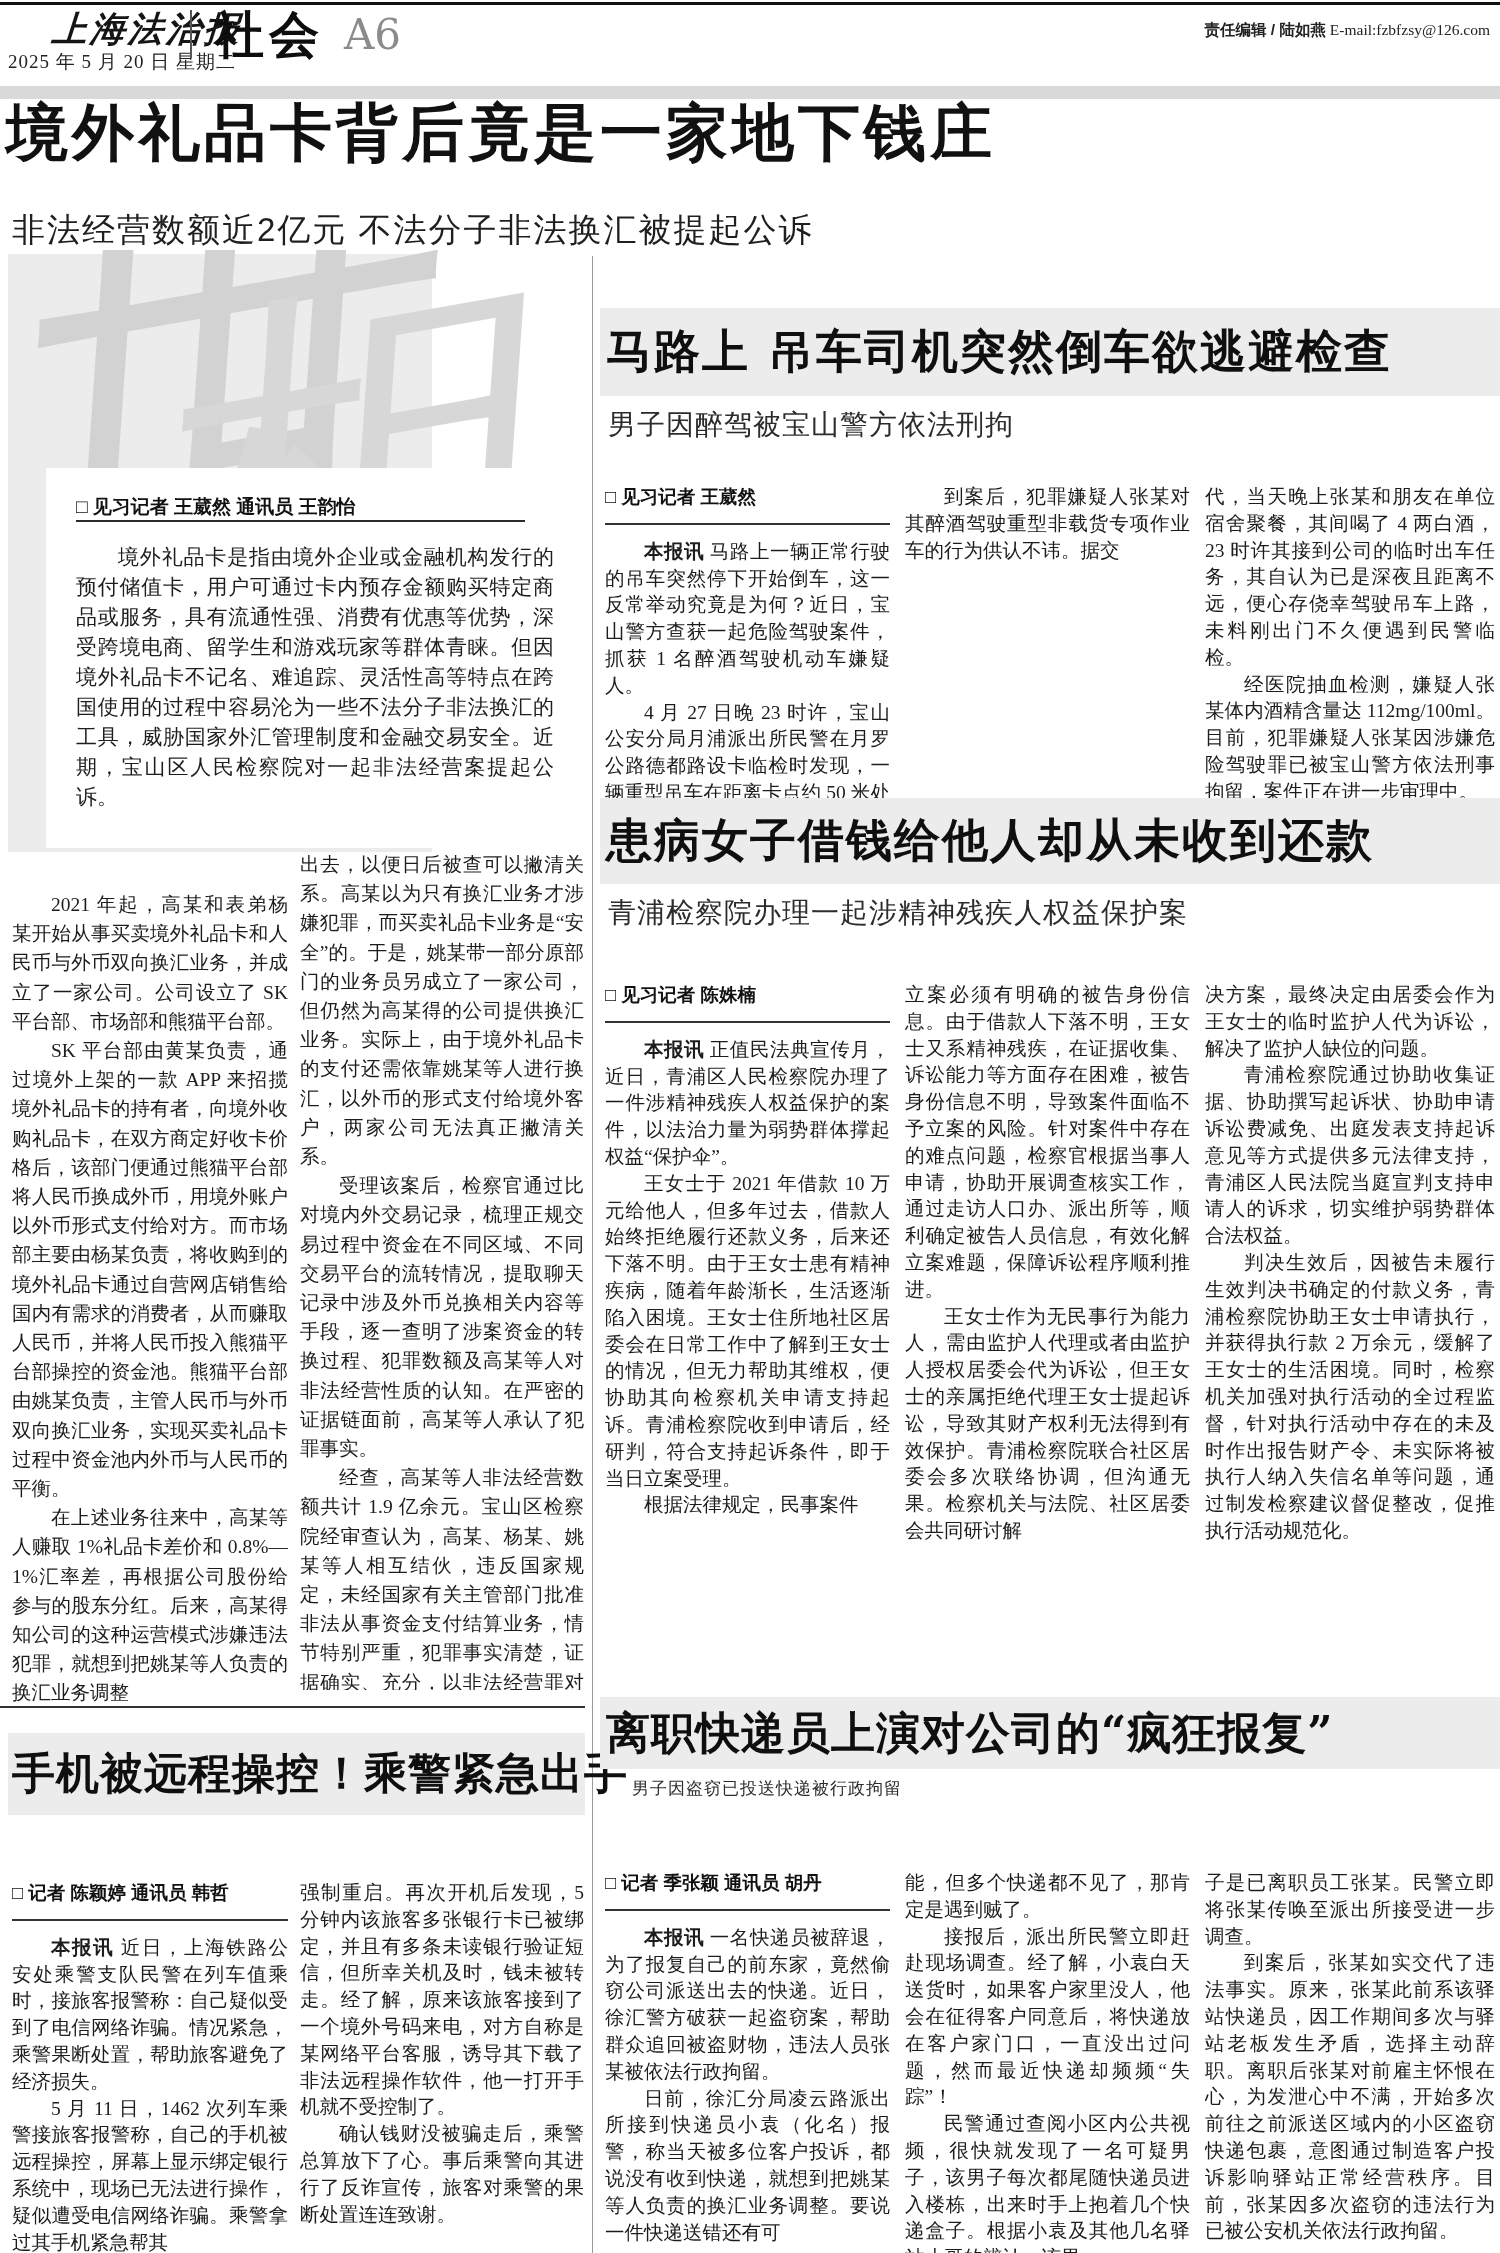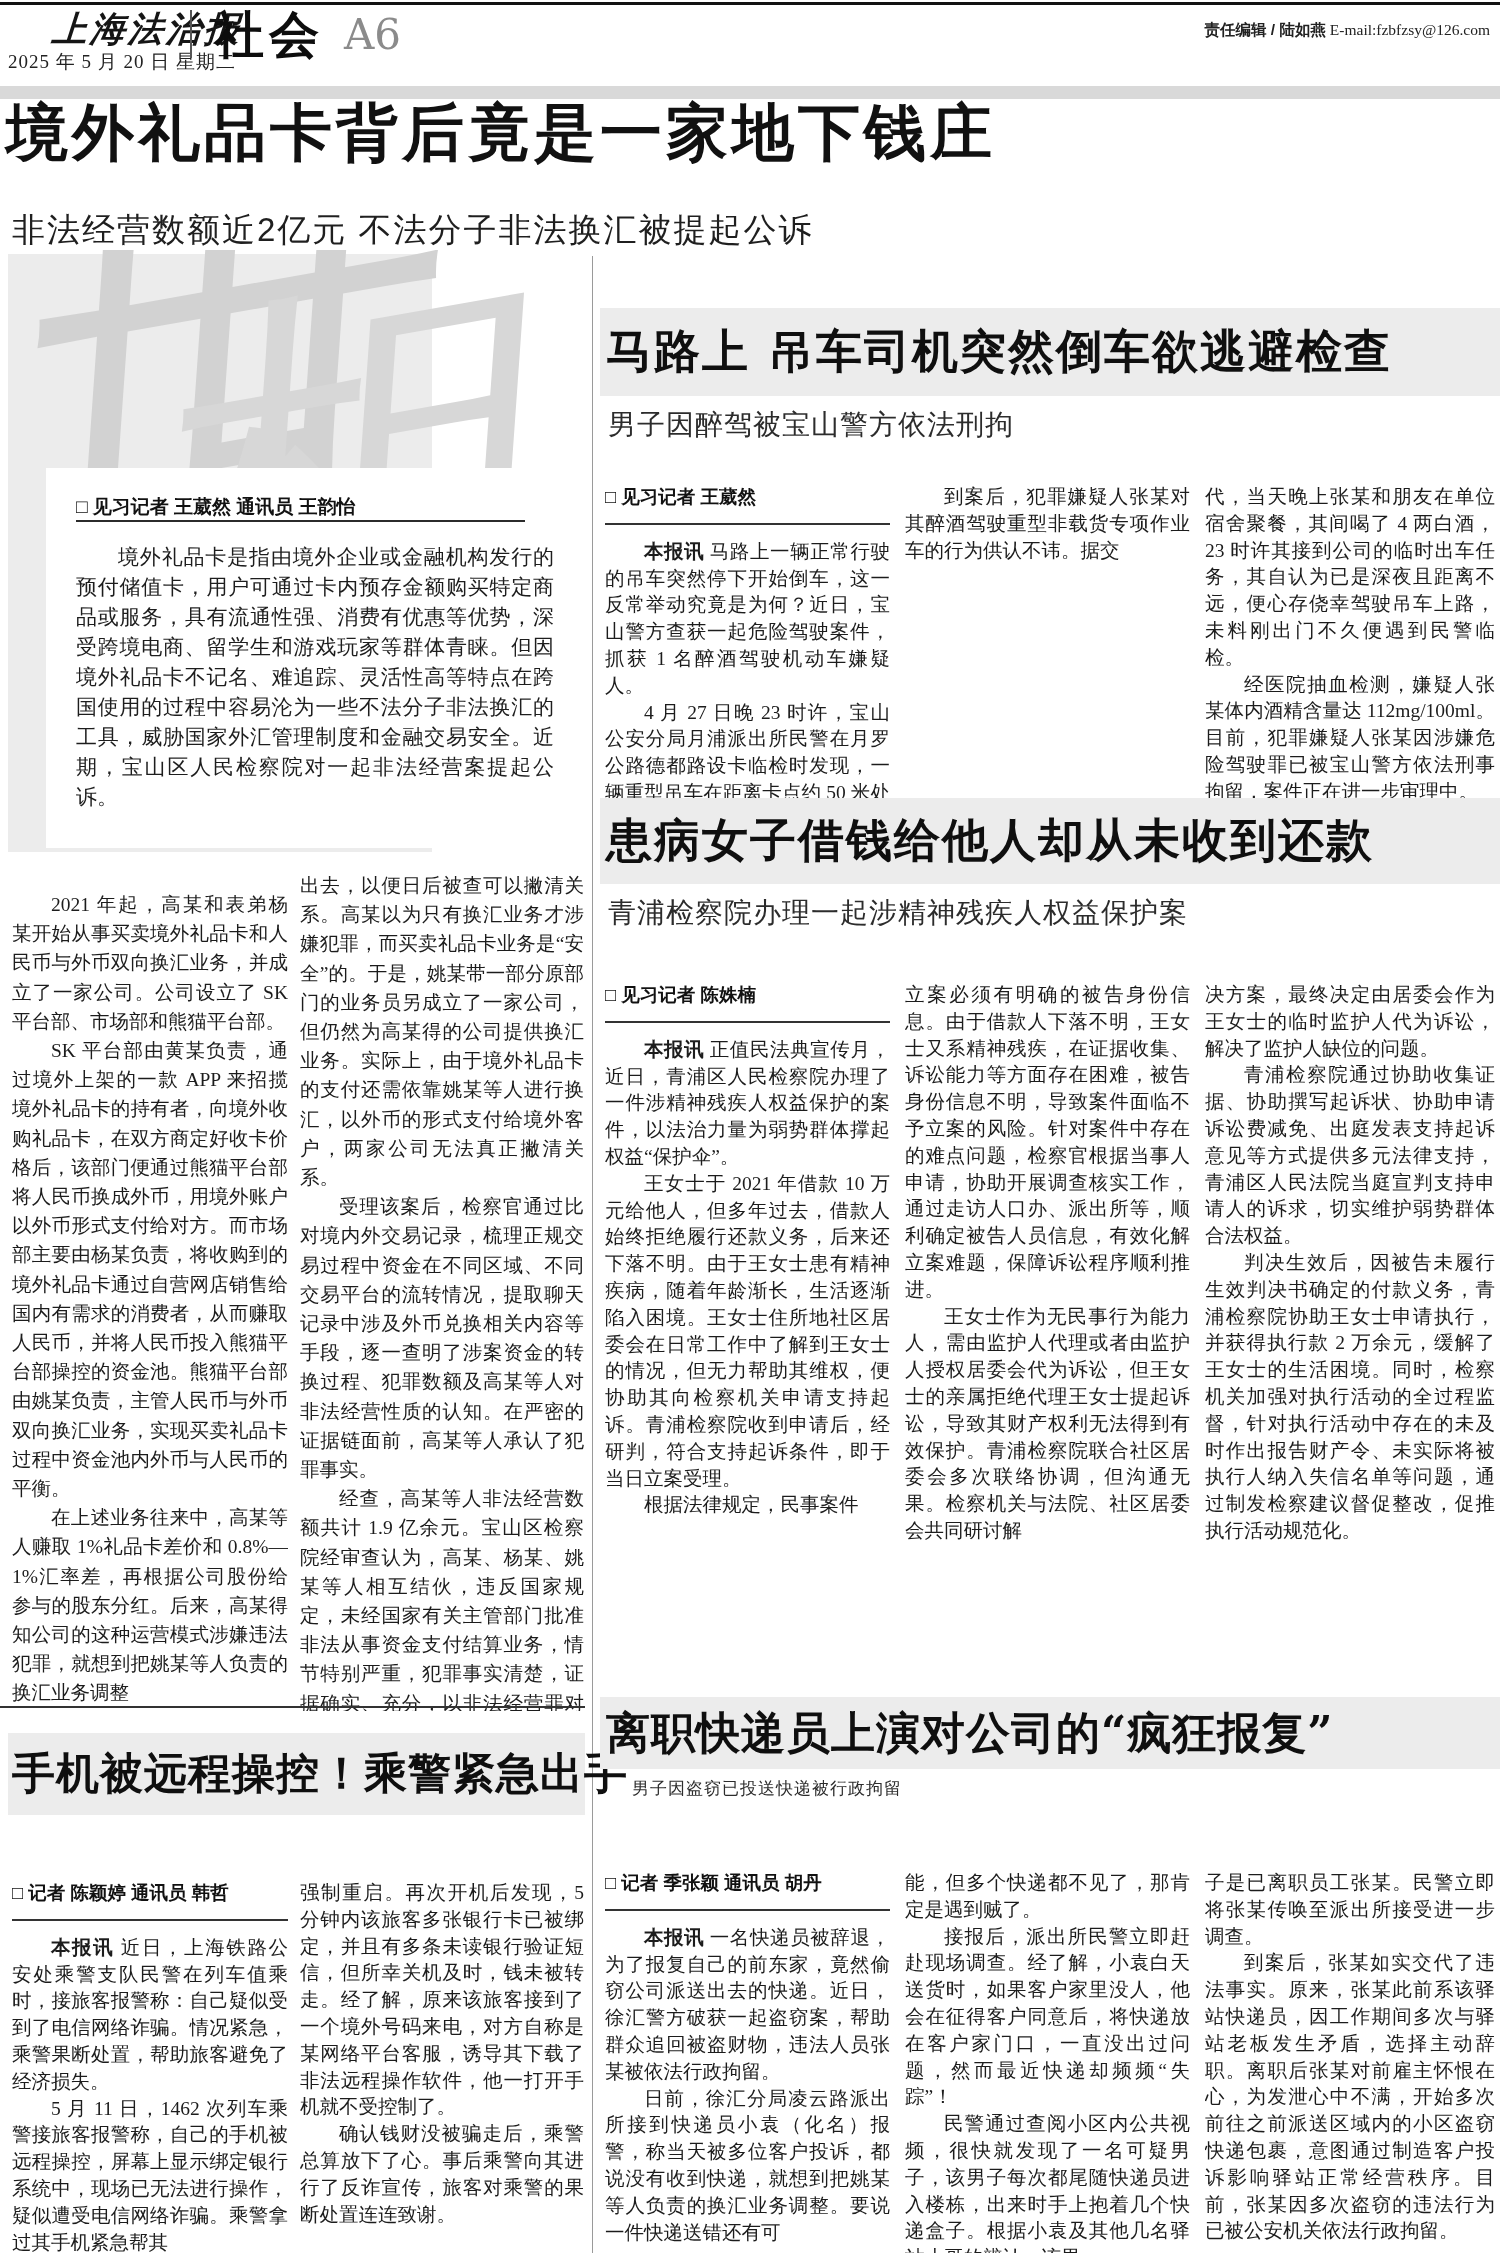--- a/index.html
+++ b/index.html
@@ -110,21 +110,21 @@
   </div>
   <div class="abs lead-card">
     <div class="lead-byline sans">□ 见习记者 王葳然 通讯员 王韵怡</div>
     <div class="lead-intro">境外礼品卡是指由境外企业或金融机构发行的预付储值卡，用户可通过卡内预存金额购买特定商品或服务，具有流通性强、消费有优惠等优势，深受跨境电商、留学生和游戏玩家等群体青睐。但因境外礼品卡不记名、难追踪、灵活性高等特点在跨国使用的过程中容易沦为一些不法分子非法换汇的工具，威胁国家外汇管理制度和金融交易安全。近期，宝山区人民检察院对一起非法经营案提起公诉。</div>
   </div>
   <div class="abs col lead-body lc1" style="top:858px;height:840px;">
       <p class="para">2021 年起，高某和表弟杨某开始从事买卖境外礼品卡和人民币与外币双向换汇业务，并成立了一家公司。公司设立了 SK 平台部、市场部和熊猫平台部。</p>
       <p class="para">SK 平台部由黄某负责，通过境外上架的一款 APP 来招揽境外礼品卡的持有者，向境外收购礼品卡，在双方商定好收卡价格后，该部门便通过熊猫平台部将人民币换成外币，用境外账户以外币形式支付给对方。而市场部主要由杨某负责，将收购到的境外礼品卡通过自营网店销售给国内有需求的消费者，从而赚取人民币，并将人民币投入熊猫平台部操控的资金池。熊猫平台部由姚某负责，主管人民币与外币双向换汇业务，实现买卖礼品卡过程中资金池内外币与人民币的平衡。</p>
       <p class="para">在上述业务往来中，高某等人赚取 1%礼品卡差价和 0.8%—1%汇率差，再根据公司股份给参与的股东分红。后来，高某得知公司的这种运营模式涉嫌违法犯罪，就想到把姚某等人负责的换汇业务调整</p>
     </div>
-  <div class="abs col lead-body lc2" style="top:839px;height:840px;">
+  <div class="abs col lead-body lc2" style="top:818px;height:840px;">
       <p class="para cont">出去，以便日后被查可以撇清关系。高某以为只有换汇业务才涉嫌犯罪，而买卖礼品卡业务是“安全”的。于是，姚某带一部分原部门的业务员另成立了一家公司，但仍然为高某得的公司提供换汇业务。实际上，由于境外礼品卡的支付还需依靠姚某等人进行换汇，以外币的形式支付给境外客户，两家公司无法真正撇清关系。</p>
       <p class="para">受理该案后，检察官通过比对境内外交易记录，梳理正规交易过程中资金在不同区域、不同交易平台的流转情况，提取聊天记录中涉及外币兑换相关内容等手段，逐一查明了涉案资金的转换过程、犯罪数额及高某等人对非法经营性质的认知。在严密的证据链面前，高某等人承认了犯罪事实。</p>
       <p class="para">经查，高某等人非法经营数额共计 1.9 亿余元。宝山区检察院经审查认为，高某、杨某、姚某等人相互结伙，违反国家规定，未经国家有关主管部门批准非法从事资金支付结算业务，情节特别严重，犯罪事实清楚，证据确实、充分，以非法经营罪对其提起公诉。</p>
     </div>
 
   <div class="abs v-main-div"></div>
   <div class="abs h-bl-div"></div>
 
   <div class="abs band crane-band">
     <span class="art-headline crane-headline">马路上 吊车司机突然倒车欲逃避检查</span>

